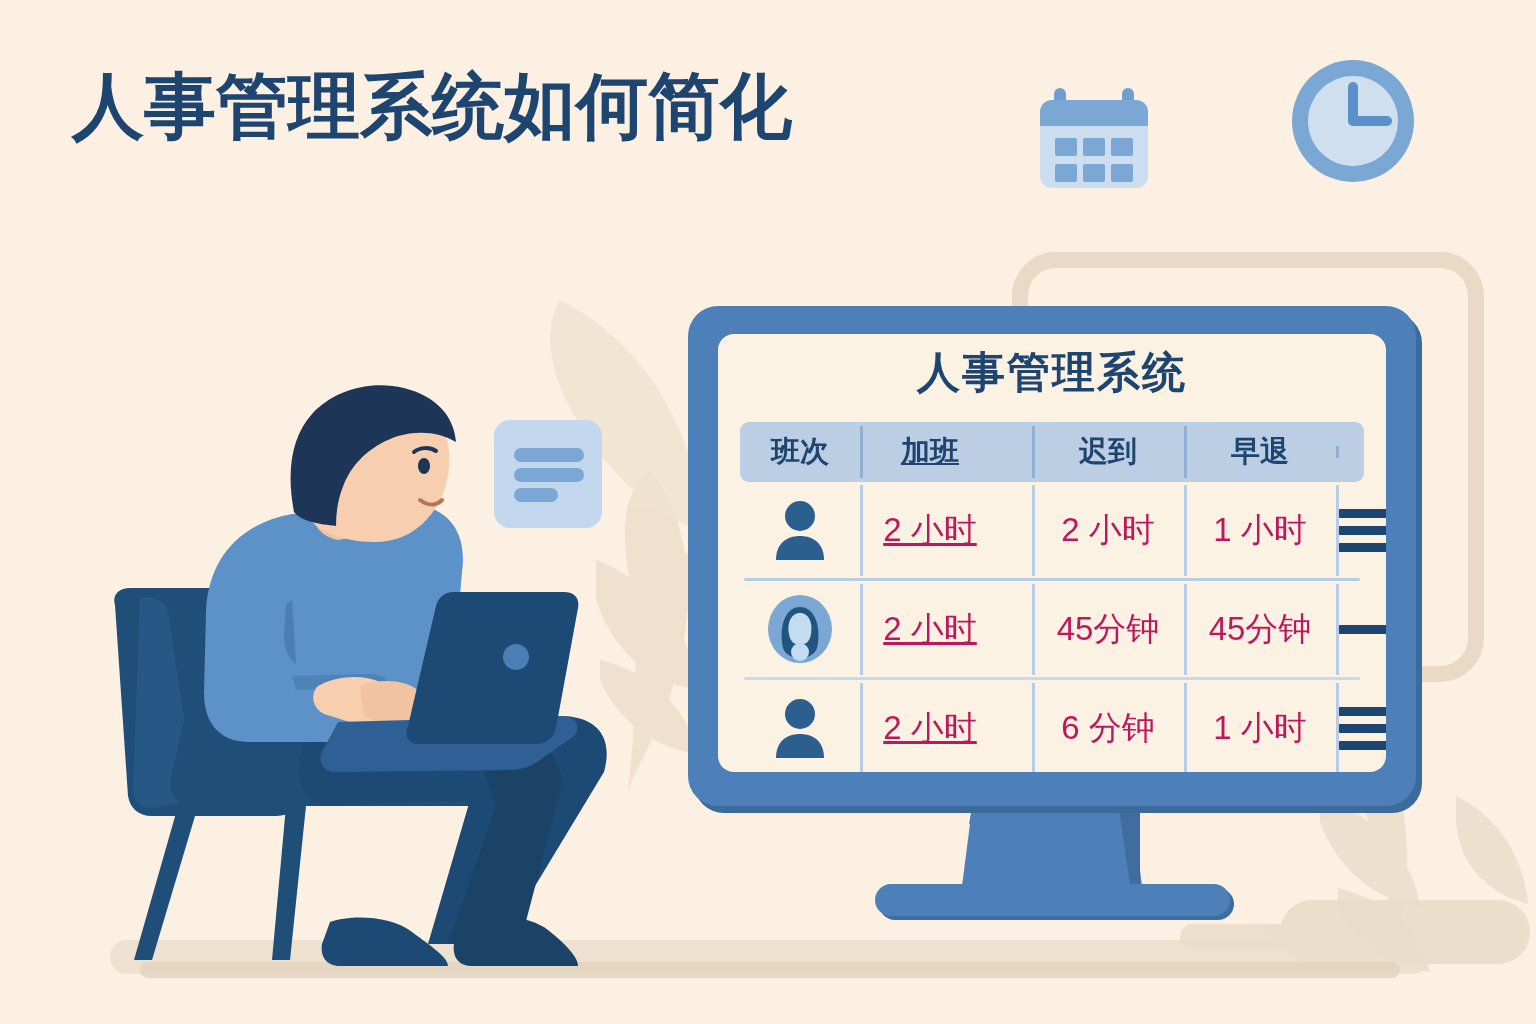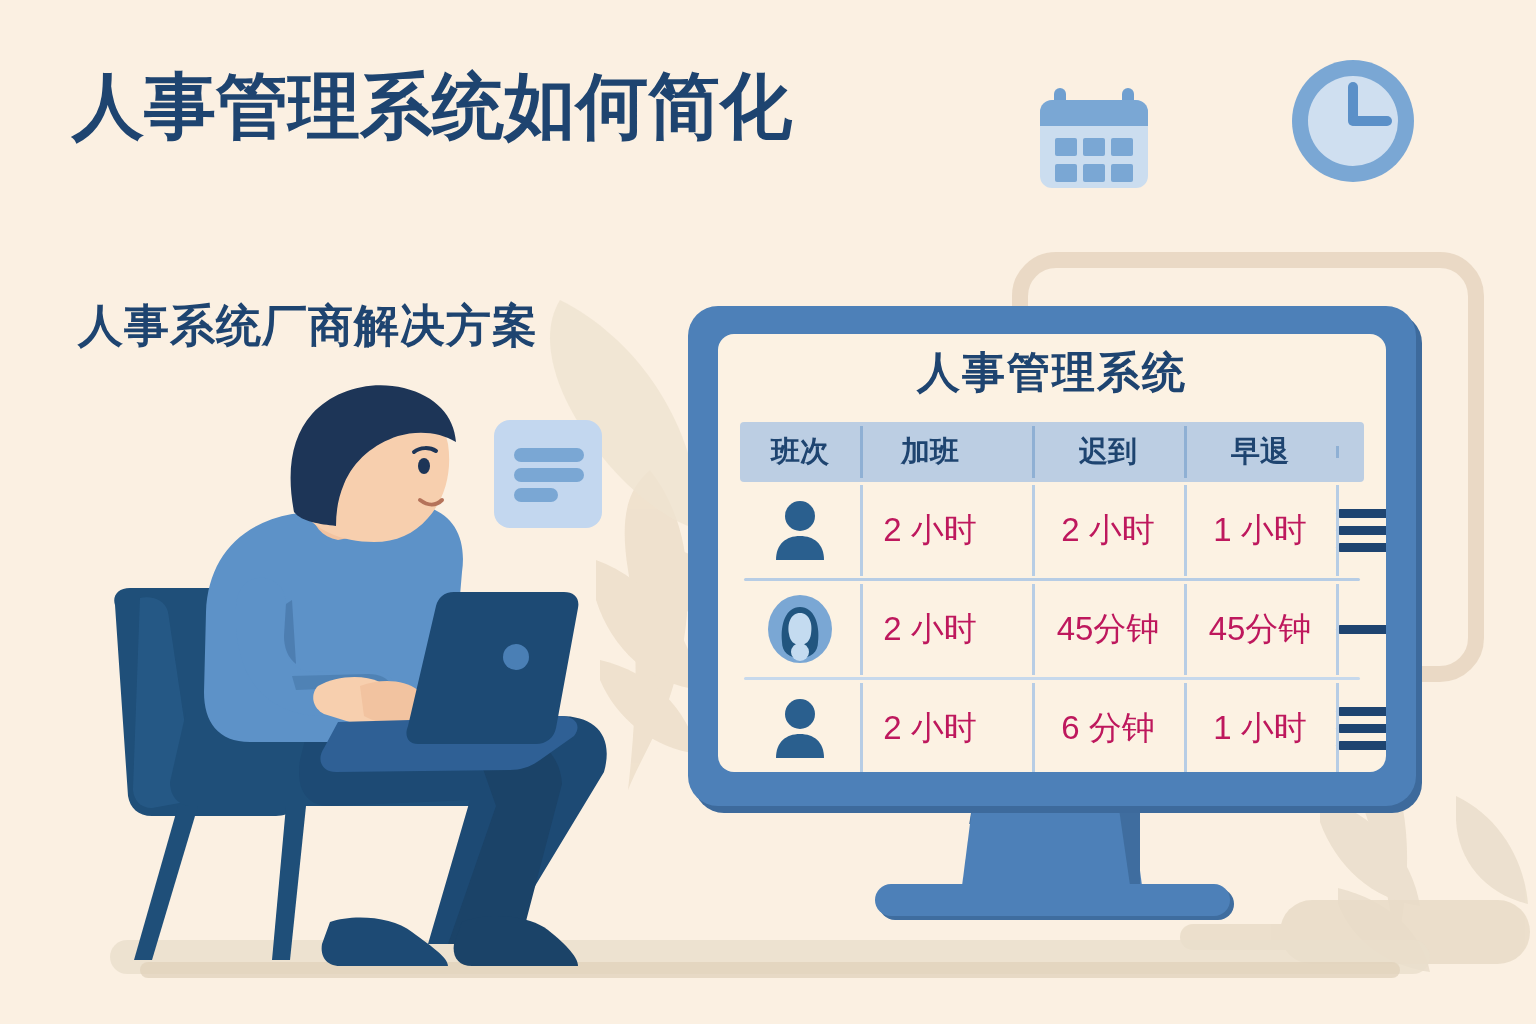--- a/index.html
+++ b/index.html
@@ -95,28 +95,28 @@
     font-size:43px;letter-spacing:2px;
     margin-top:10px;
   }
 
   
   .tbl{
     margin:20px 22px 0 22px;
     position:relative;
   }
   .thead{
-    display:flex;background:#bccee3;border-radius:4px;height:60px;align-items:center;
+    display:flex;background:#bccee3;border-radius:9px;height:60px;align-items:center;
   }
   .thead .th{
     color:#1e4470;font-weight:bold;font-size:29px;text-align:center;
     position:relative;
   }
   .c0{flex:0 0 120px;}
-  .c1{flex:0 0 140px;}
+  .c1{flex:0 0 140px;text-decoration:underline;}
   .c2{flex:0 0 152px;margin-left:32px;}
   .c3{flex:0 0 152px;}
   .c4{flex:1 1 auto;}
 
   .thead .th.c1::before,.thead .th.c2::before,.thead .th.c3::before,.thead .th.c4::before{
     content:"";position:absolute;left:0;top:-6px;bottom:-6px;width:3px;background:#8fb0d4;
   }
 
   .trow{
     display:flex;align-items:center;height:96px;position:relative;
@@ -166,21 +166,20 @@
   </svg>
 
   <div class="ghost-frame"></div>
 
   <div class="floor-band"></div>
   <div class="floor-band2"></div>
 
   <div class="headline">
     <span class="l1">人事管理系统如何简化</span>
   </div>
-  <div class="subtitle">人事系统厂商解决方案</div>
 
   <svg class="calendar-icon" viewBox="0 0 116 110" xmlns="http://www.w3.org/2000/svg">
     <rect x="18" y="6" width="12" height="28" rx="6" fill="#6f9fd0"></rect>
     <rect x="86" y="6" width="12" height="28" rx="6" fill="#6f9fd0"></rect>
     <rect x="4" y="18" width="108" height="88" rx="12" fill="#cbddef"></rect>
     <path d="M4 30 a12 12 0 0 1 12 -12 h84 a12 12 0 0 1 12 12 v14 H4 Z" fill="#7aa7d4"></path>
     <g fill="#7aa7d4">
       <rect x="19" y="56" width="22" height="18" rx="2"></rect>
       <rect x="47" y="56" width="22" height="18" rx="2"></rect>
       <rect x="75" y="56" width="22" height="18" rx="2"></rect>

